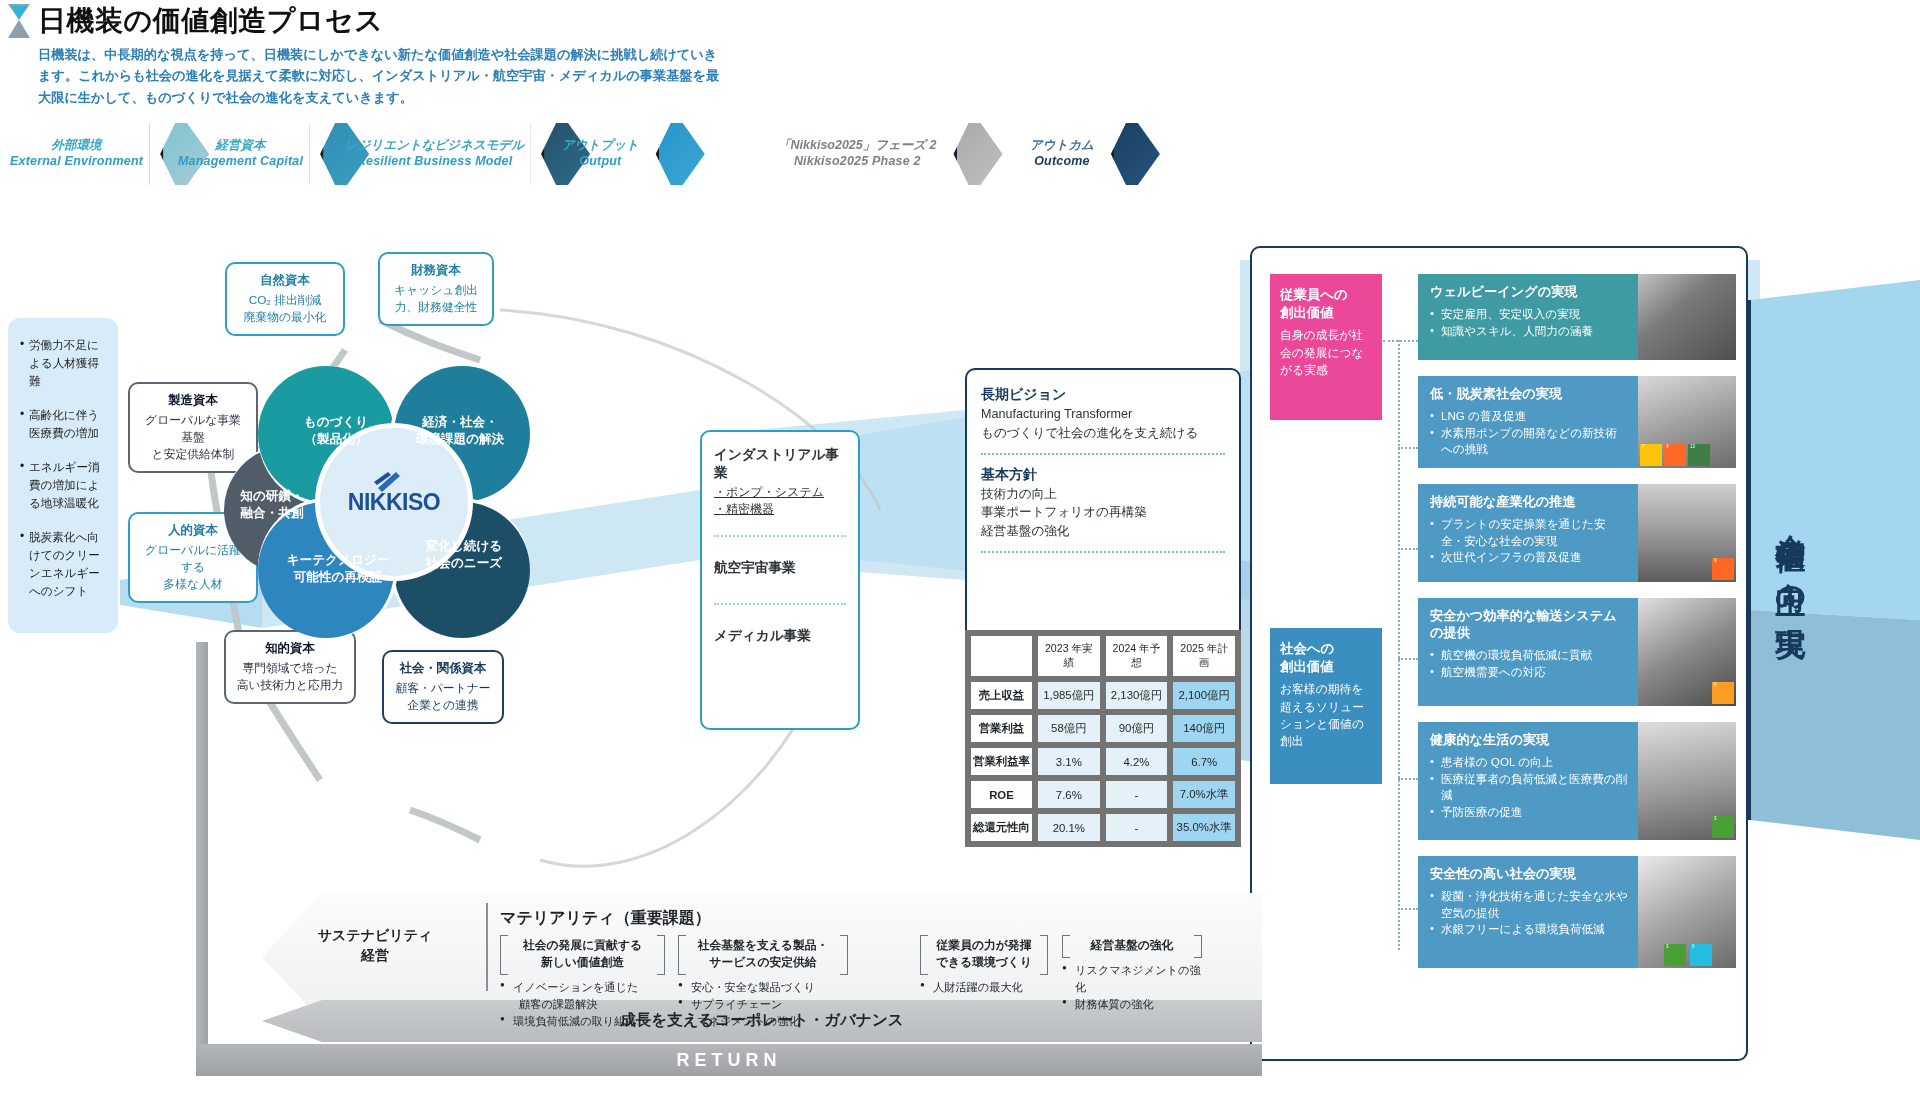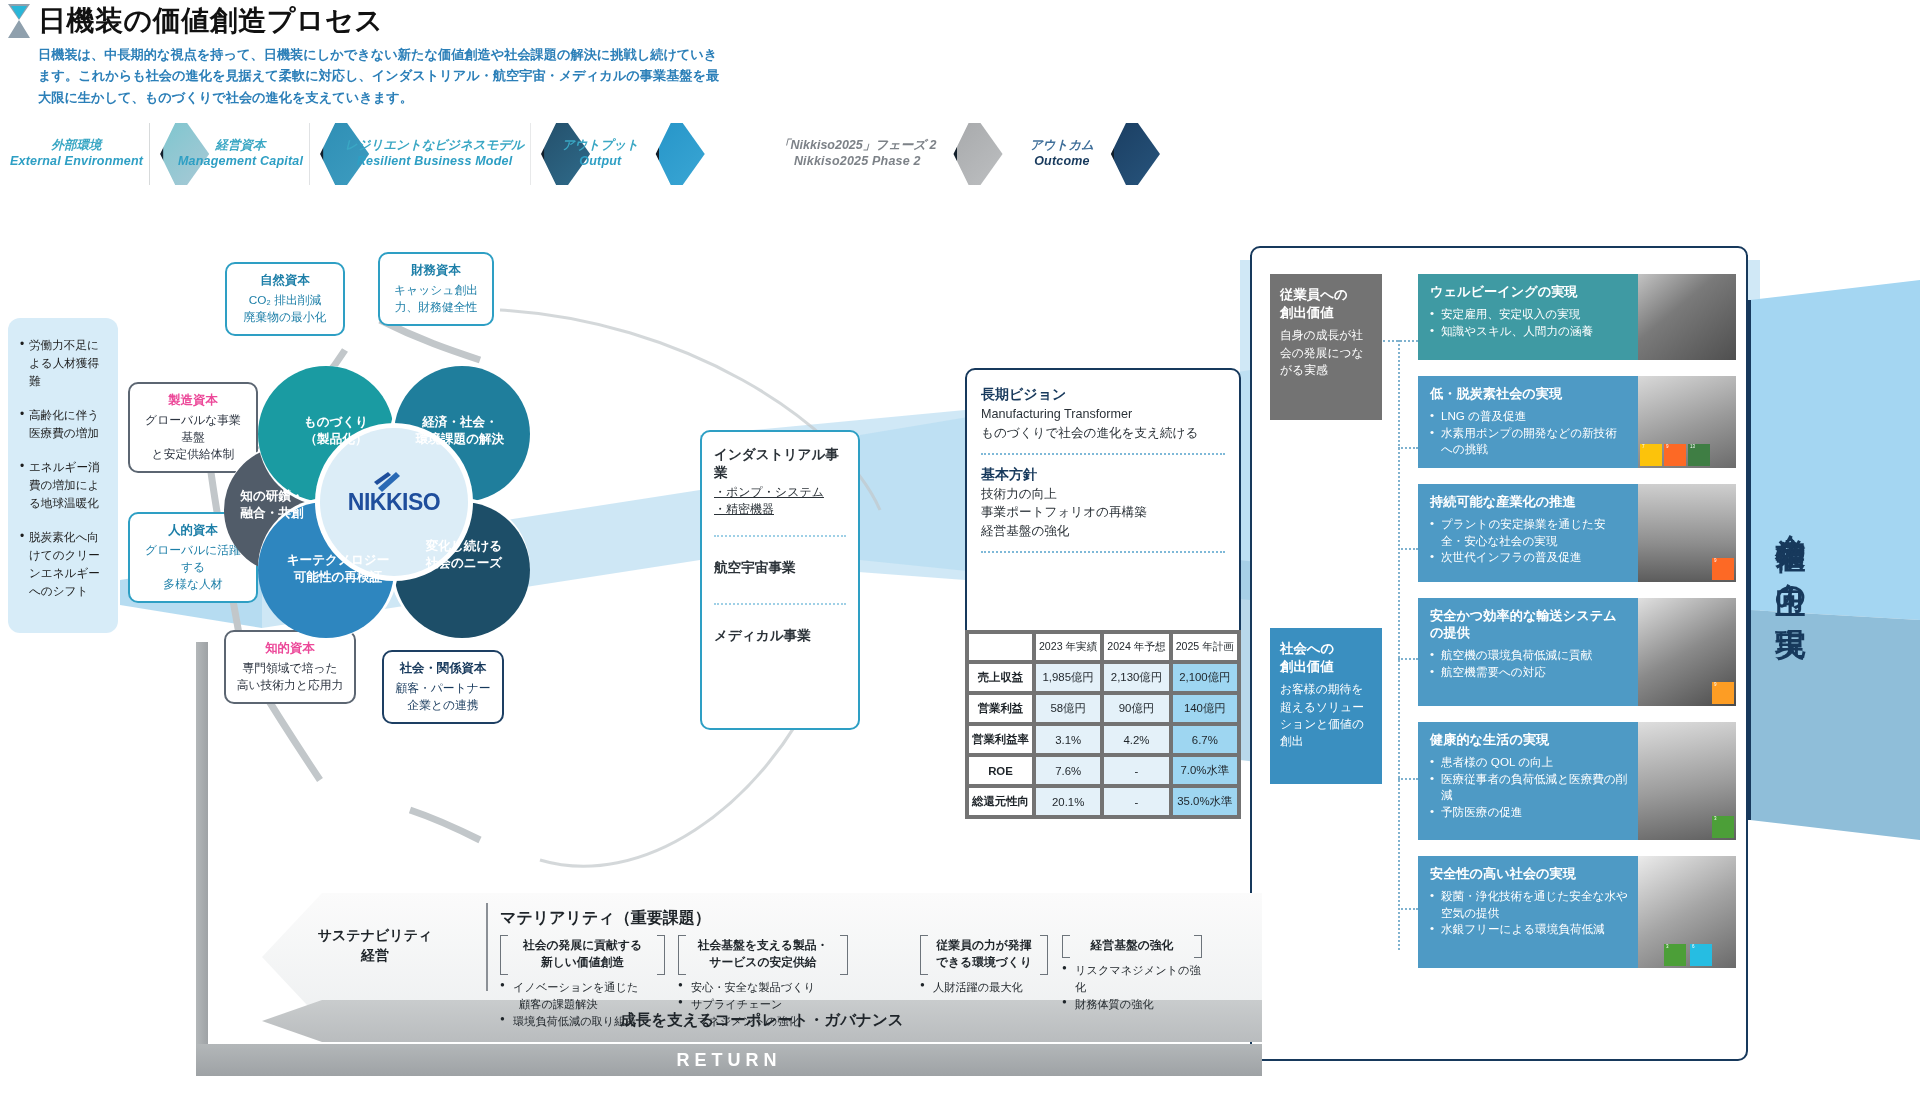--- a/index.html
+++ b/index.html
@@ -65,21 +65,21 @@
   
   .cap {
     position: absolute; background: #fff; border-radius: 10px;
     text-align: center; padding: 8px 10px;
     font-size: 11.8px; line-height: 1.45;
   }
   .cap .t { font-weight: bold; display: block; margin-bottom: 2px; font-size: 12.4px; }
   .cap-teal { border: 2px solid #2e9fc4; }
   .cap-teal .t, .cap-teal .d { color: #1d7fa8; }
   .cap-gray { border: 2px solid #5c6672; color: #2c3440; }
-  .cap-gray .t { color: #ec4899; }
+  .cap-gray .t { color: #0f172a; }
   .cap-navy { border: 2px solid #1d3f63; }
   .cap-navy .t, .cap-navy .d { color: #17395c; }
 
   
   .circle-wrap { position: absolute; left: 258px; top: 366px; width: 272px; height: 272px; }
   .petal { position: absolute; width: 136px; height: 136px; }
   .p-tl { left: 0; top: 0; background:#1a9ba2; border-radius: 100% 100% 0 100%;
           box-shadow: 2px 2px 0 2px #fff; }
   .p-tr { left: 136px; top: 0; background:#1f7e9c; border-radius: 100% 100% 100% 0;
           box-shadow: -2px 2px 0 2px #fff; }
@@ -115,40 +115,40 @@
     position: absolute; left: 965px; top: 368px; width: 276px; height: 300px;
     background: #fff; border: 2px solid #17395c; border-radius: 10px;
     padding: 14px 14px; font-size: 12.6px; color: #2b3238; line-height: 1.45;
   }
   .vision h3 { font-size: 14px; color:#17395c; margin-bottom: 1px; }
   .v-dots { border-top: 2px dotted #7fb9d8; margin: 11px 0 9px; }
 
   
   .fin { position: absolute; left: 965px; top: 630px; width: 276px;
          border-collapse: collapse; font-size: 11.4px; }
-  .fin th, .fin td { border: 4px solid #737373; text-align: center; padding: 6px 2px; color:#1e2429;margin-top:19px; }
+  .fin th, .fin td { border: 6px solid #737373; text-align: center; padding: 6px 2px; color:#1e2429;margin-top:19px; }
   .fin thead th { background:#fff; font-weight: normal; font-size: 10.6px; }
   .fin tbody th { background:#fff; font-weight: bold; font-size: 11.4px; white-space: nowrap;}
   .fin .c23 { background:#e4f1f9; }
   .fin .c24 { background:#e4f1f9; }
   .fin .c25 { background:#9ed6f1; }
   .fin tbody tr { border-bottom: 1px solid #c9d6de; }
 
   
   .outcome {
     position: absolute; left: 1250px; top: 246px; width: 498px; height: 815px;
     background: #fff; border: 2px solid #17395c; border-radius: 10px;
   }
   .val-lbl {
     position: absolute; width: 112px; color: #fff; padding: 12px 10px;
     font-size: 12.8px; line-height: 1.36;
   }
   .val-lbl .h { font-weight: bold; font-size: 13.4px; display:block; margin-bottom: 5px; }
   .val-lbl .d { font-size: 11.8px; line-height: 1.46; display:block; }
-  .val-emp { background: #737373; }
+  .val-emp { background: #ec4899; }
   .val-soc { background: #3a8fc0; }
   .ocard {
     position: absolute; left: 166px; width: 318px; background: #4e9ac5;
     display: flex; color: #fff;
   }
   .ocard.teal { background: #3f9aa3; }
   .ocard .txt { padding: 9px 10px 9px 12px; flex: 1; }
   .ocard .ch { font-weight: bold; font-size: 13.2px; line-height: 1.3; margin-bottom: 6px; }
   .ocard .cl { font-size: 11.6px; line-height: 1.42; }
   .ocard .cl div { position: relative; padding-left: 11px; }

